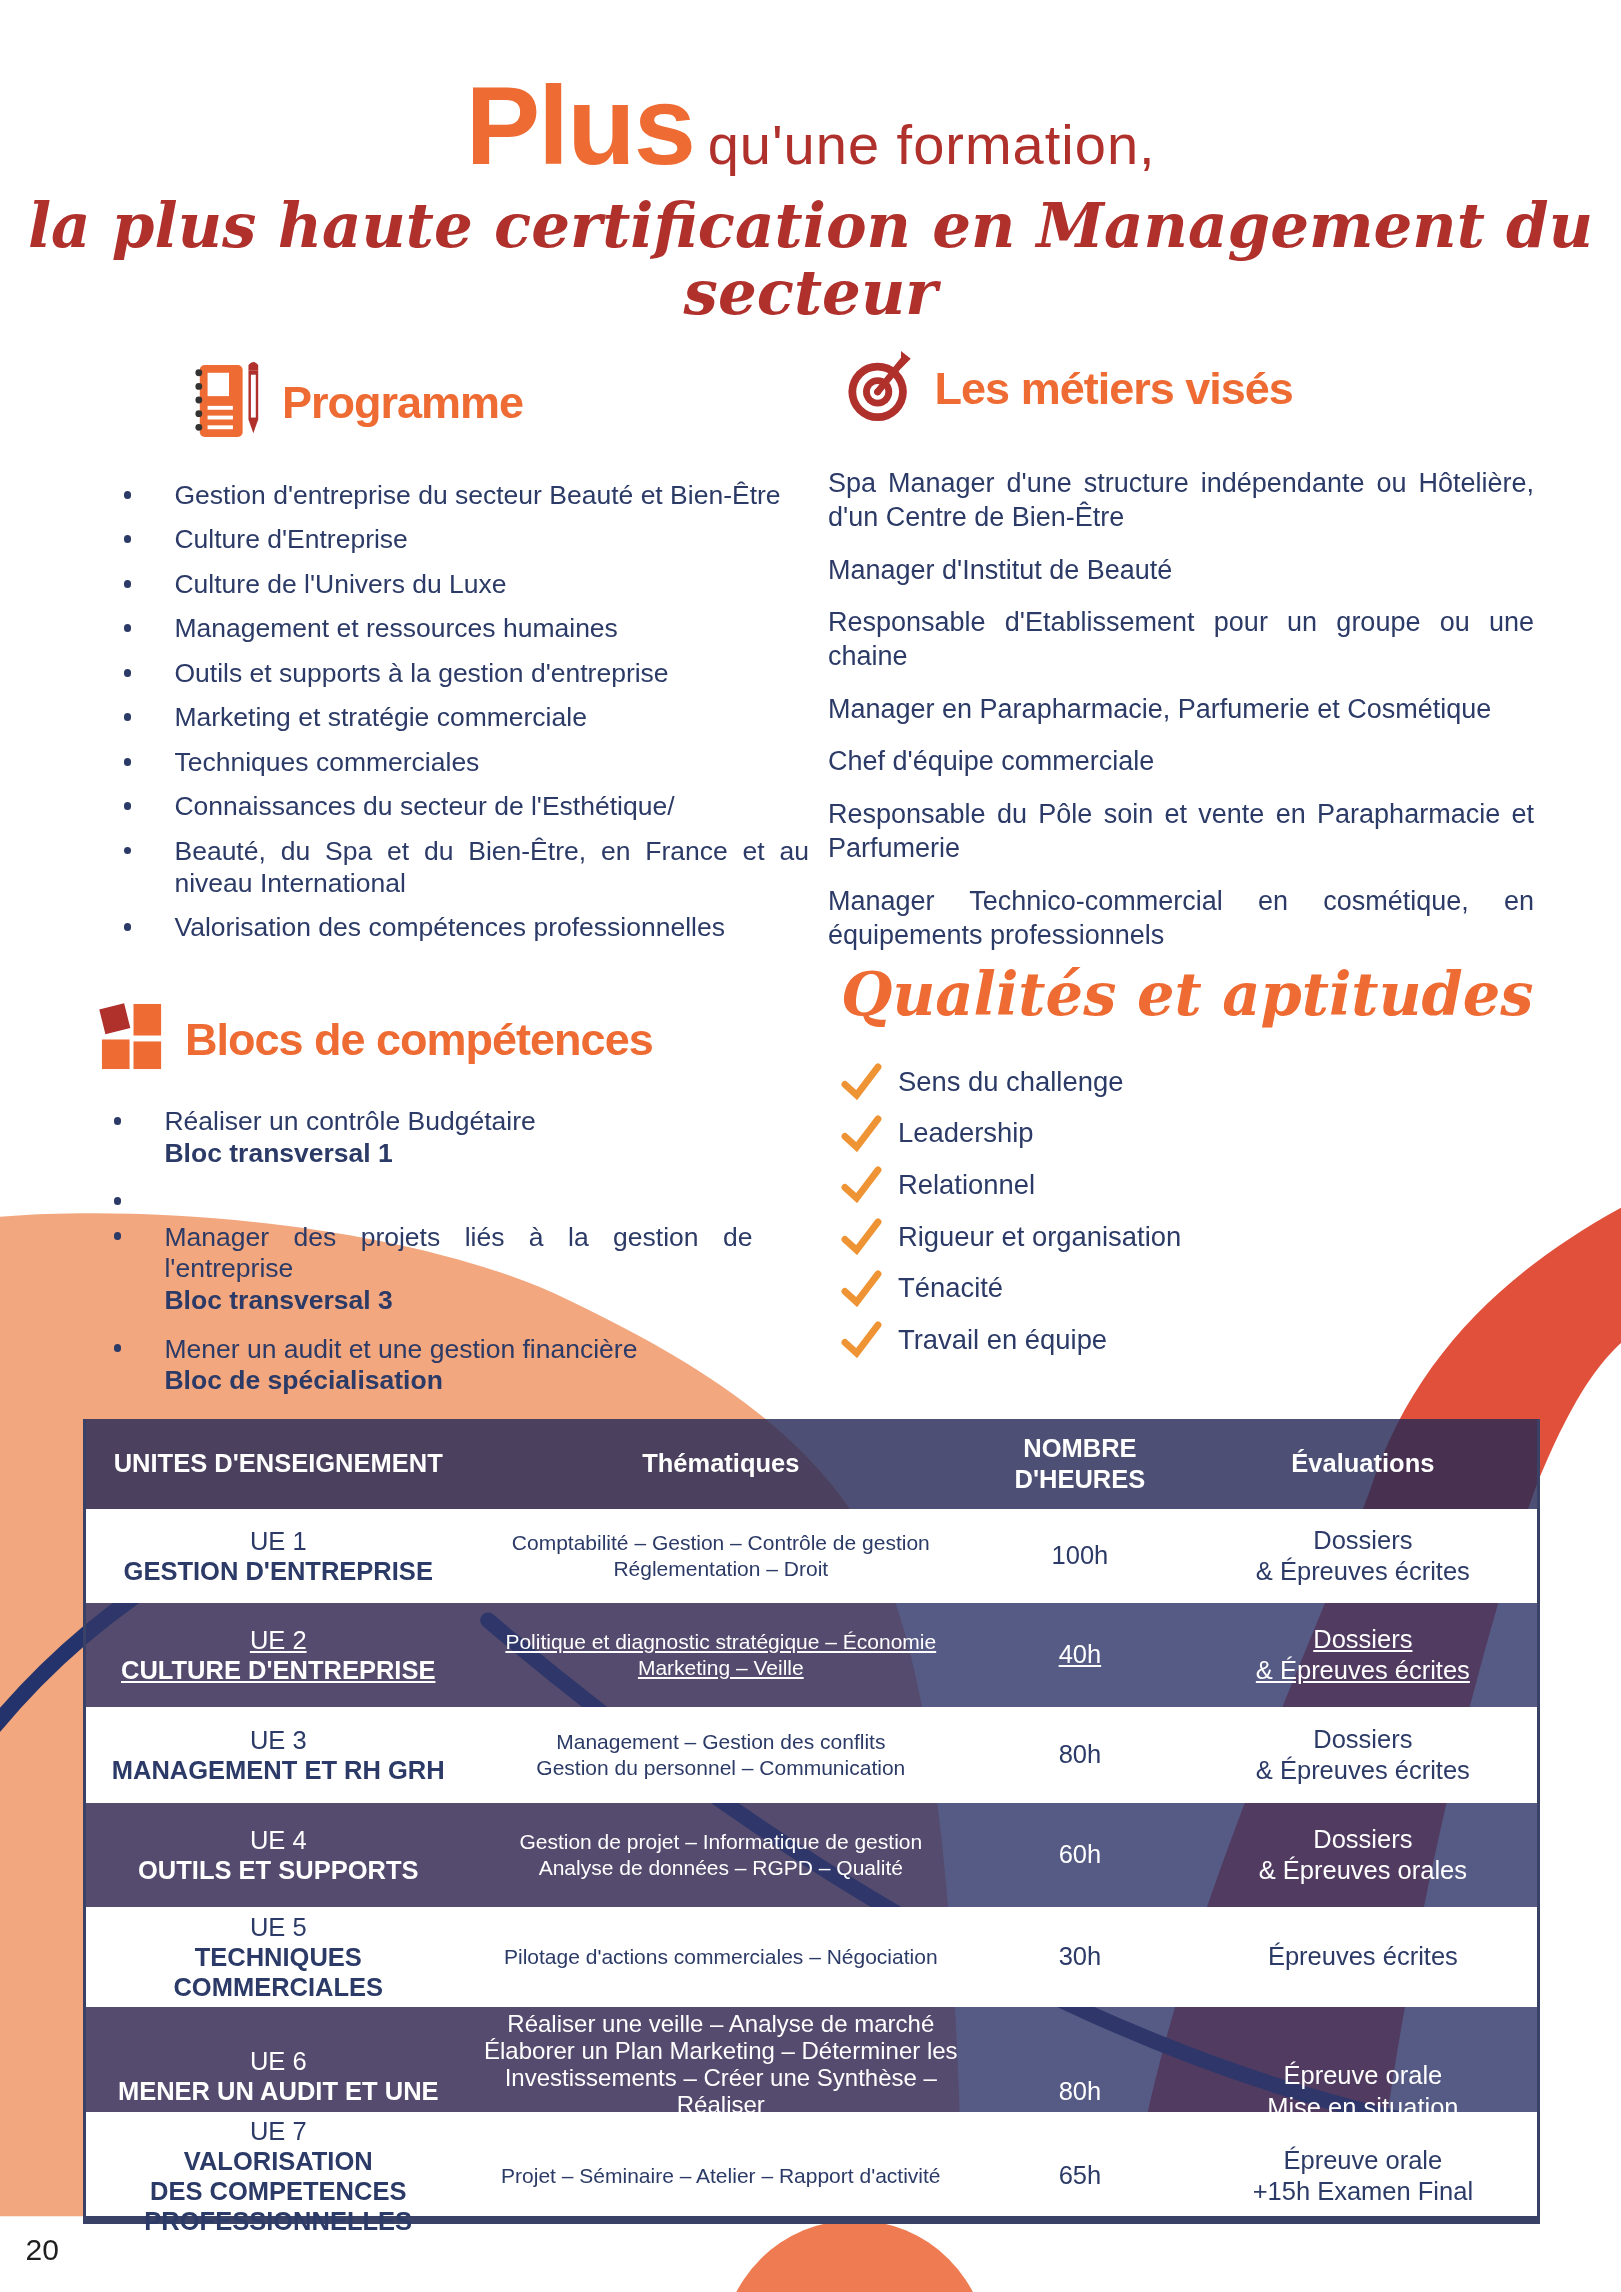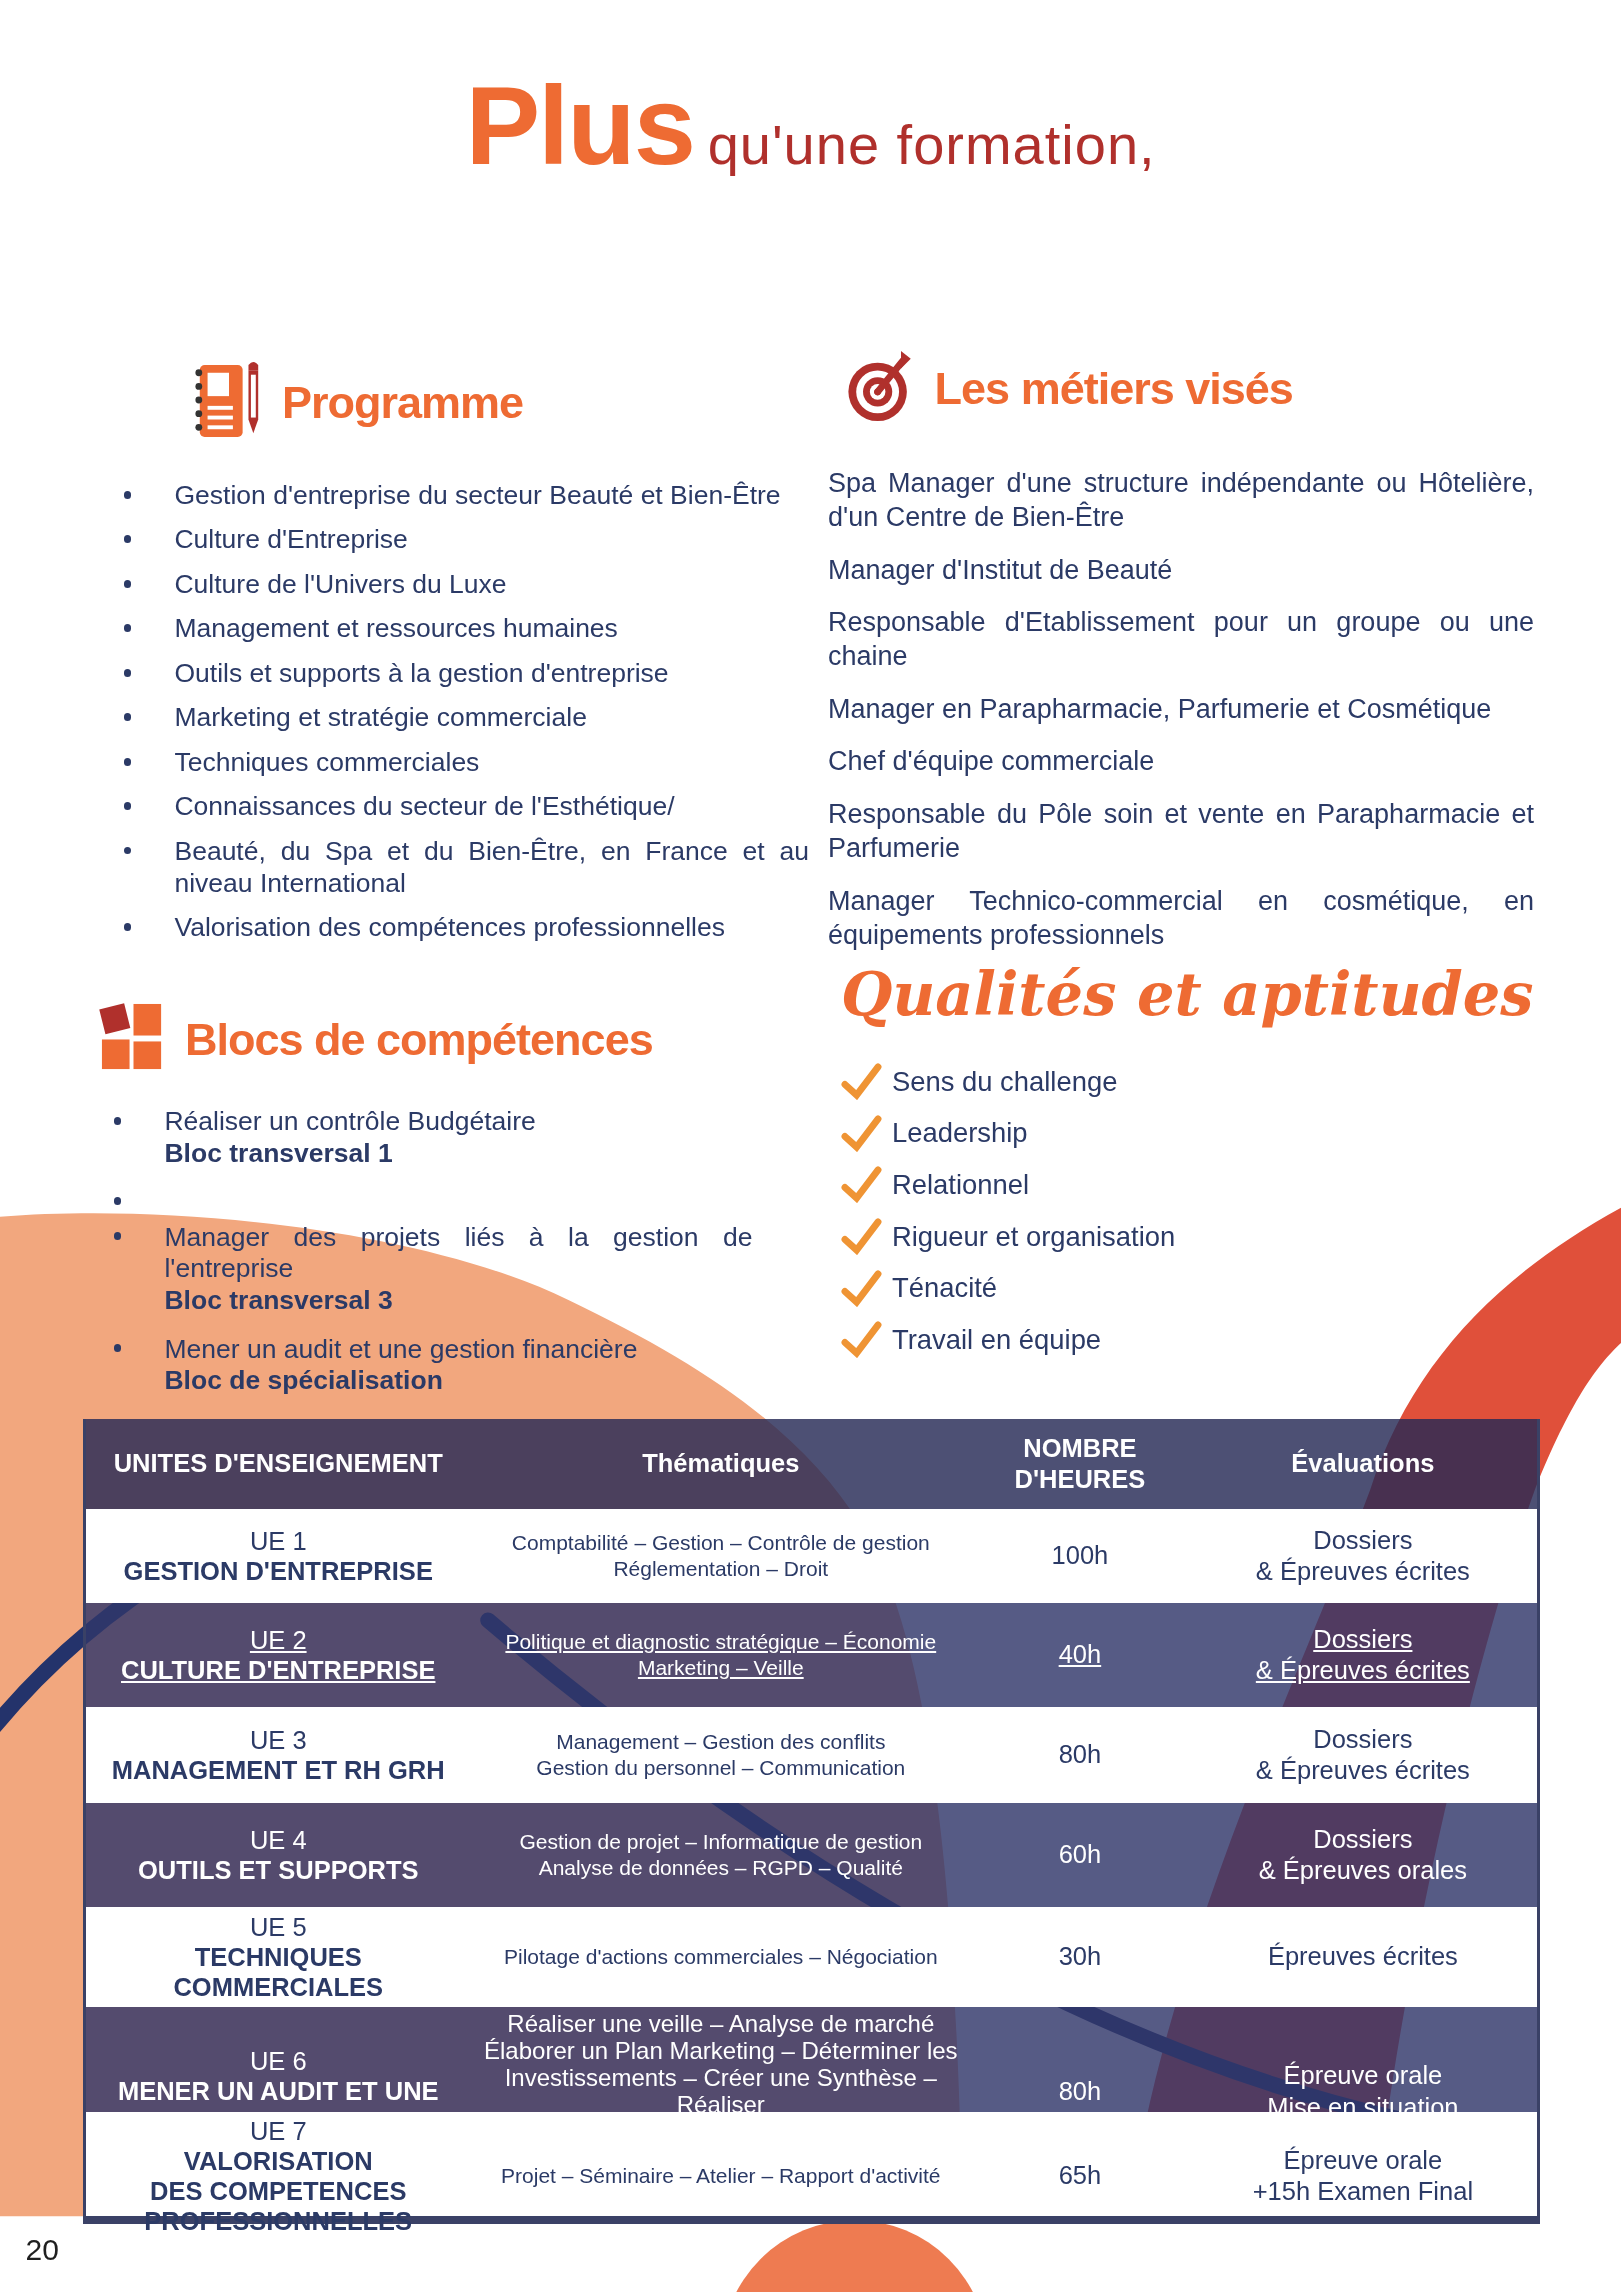--- a/index.html
+++ b/index.html
@@ -44,21 +44,21 @@
   .bloc-item-body{display:block;width:588px;}
   .bloc-label{display:block;font-weight:700;}
 
   
   .qualites{position:absolute;left:841px;top:965px;width:706px;z-index:2;}
   .qualites-script{
     font-family:"DejaVu Serif",serif;font-style:italic;font-weight:700;
     font-size:59px;color:#ee6b33;line-height:1;
   }
   .check-list{margin-top:39px;display:flex;flex-direction:column;gap:14.7px;}
-  .check-row{display:flex;align-items:center;gap:10px;font-size:27.4px;}
+  .check-row{display:flex;align-items:center;gap:16px;font-size:27.4px;}
   .check-mark{flex:0 0 41px;height:37px;}
 
   
   .ue-table{
     position:absolute;left:83px;top:1419px;width:1457px;z-index:3;
     border-left:3.9px solid #3a4166;border-right:3.9px solid #3a4166;border-bottom:8.8px solid #3a4166;
     box-sizing:border-box;
   }
   .t-row{display:grid;grid-template-columns:26.5% 34.5% 15% 24%;}
   .t-header{height:90px;background:rgba(38,42,86,0.82);color:#ffffff;}
@@ -90,20 +90,21 @@
     <path d="M 1654 1232 C 1530 1300 1440 1390 1398 1520 C 1330 1700 1186 2000 1152 2261 L 1402 2261 C 1432 2000 1502 1700 1566 1520 C 1602 1430 1630 1392 1654 1370 Z" fill="#e0503a"></path>
     <path d="M -30 1792 Q 60 1672 188 1596" stroke="#24336b" stroke-width="16" fill="none" stroke-linecap="round"></path>
     <path d="M 498 1653 Q 1050 2120 1562 2186" stroke="#24336b" stroke-width="16" fill="none" stroke-linecap="round"></path>
     <circle cx="872" cy="2401" r="136" fill="#ee7b51"></circle>
   </svg>
 
   <div class="hero">
     <div class="hero-line1">
       <span class="hero-plus">Plus</span><span class="hero-rest">qu'une formation,</span>
     </div>
+    <div class="hero-script">la plus haute certification en Management du secteur</div>
   </div>
 
   <div class="col-left">
     <div class="sec-head" style="margin-left:84px;">
       <span>
         <svg width="74" height="80" viewBox="0 0 76 82">
           <rect x="8" y="4" width="44" height="74" rx="5" fill="#ee6b33"></rect>
           <rect x="16" y="12" width="22" height="24" fill="#ffffff"></rect>
           <rect x="16" y="46" width="26" height="4" fill="#ffffff"></rect>
           <rect x="16" y="56" width="26" height="4" fill="#ffffff"></rect>

